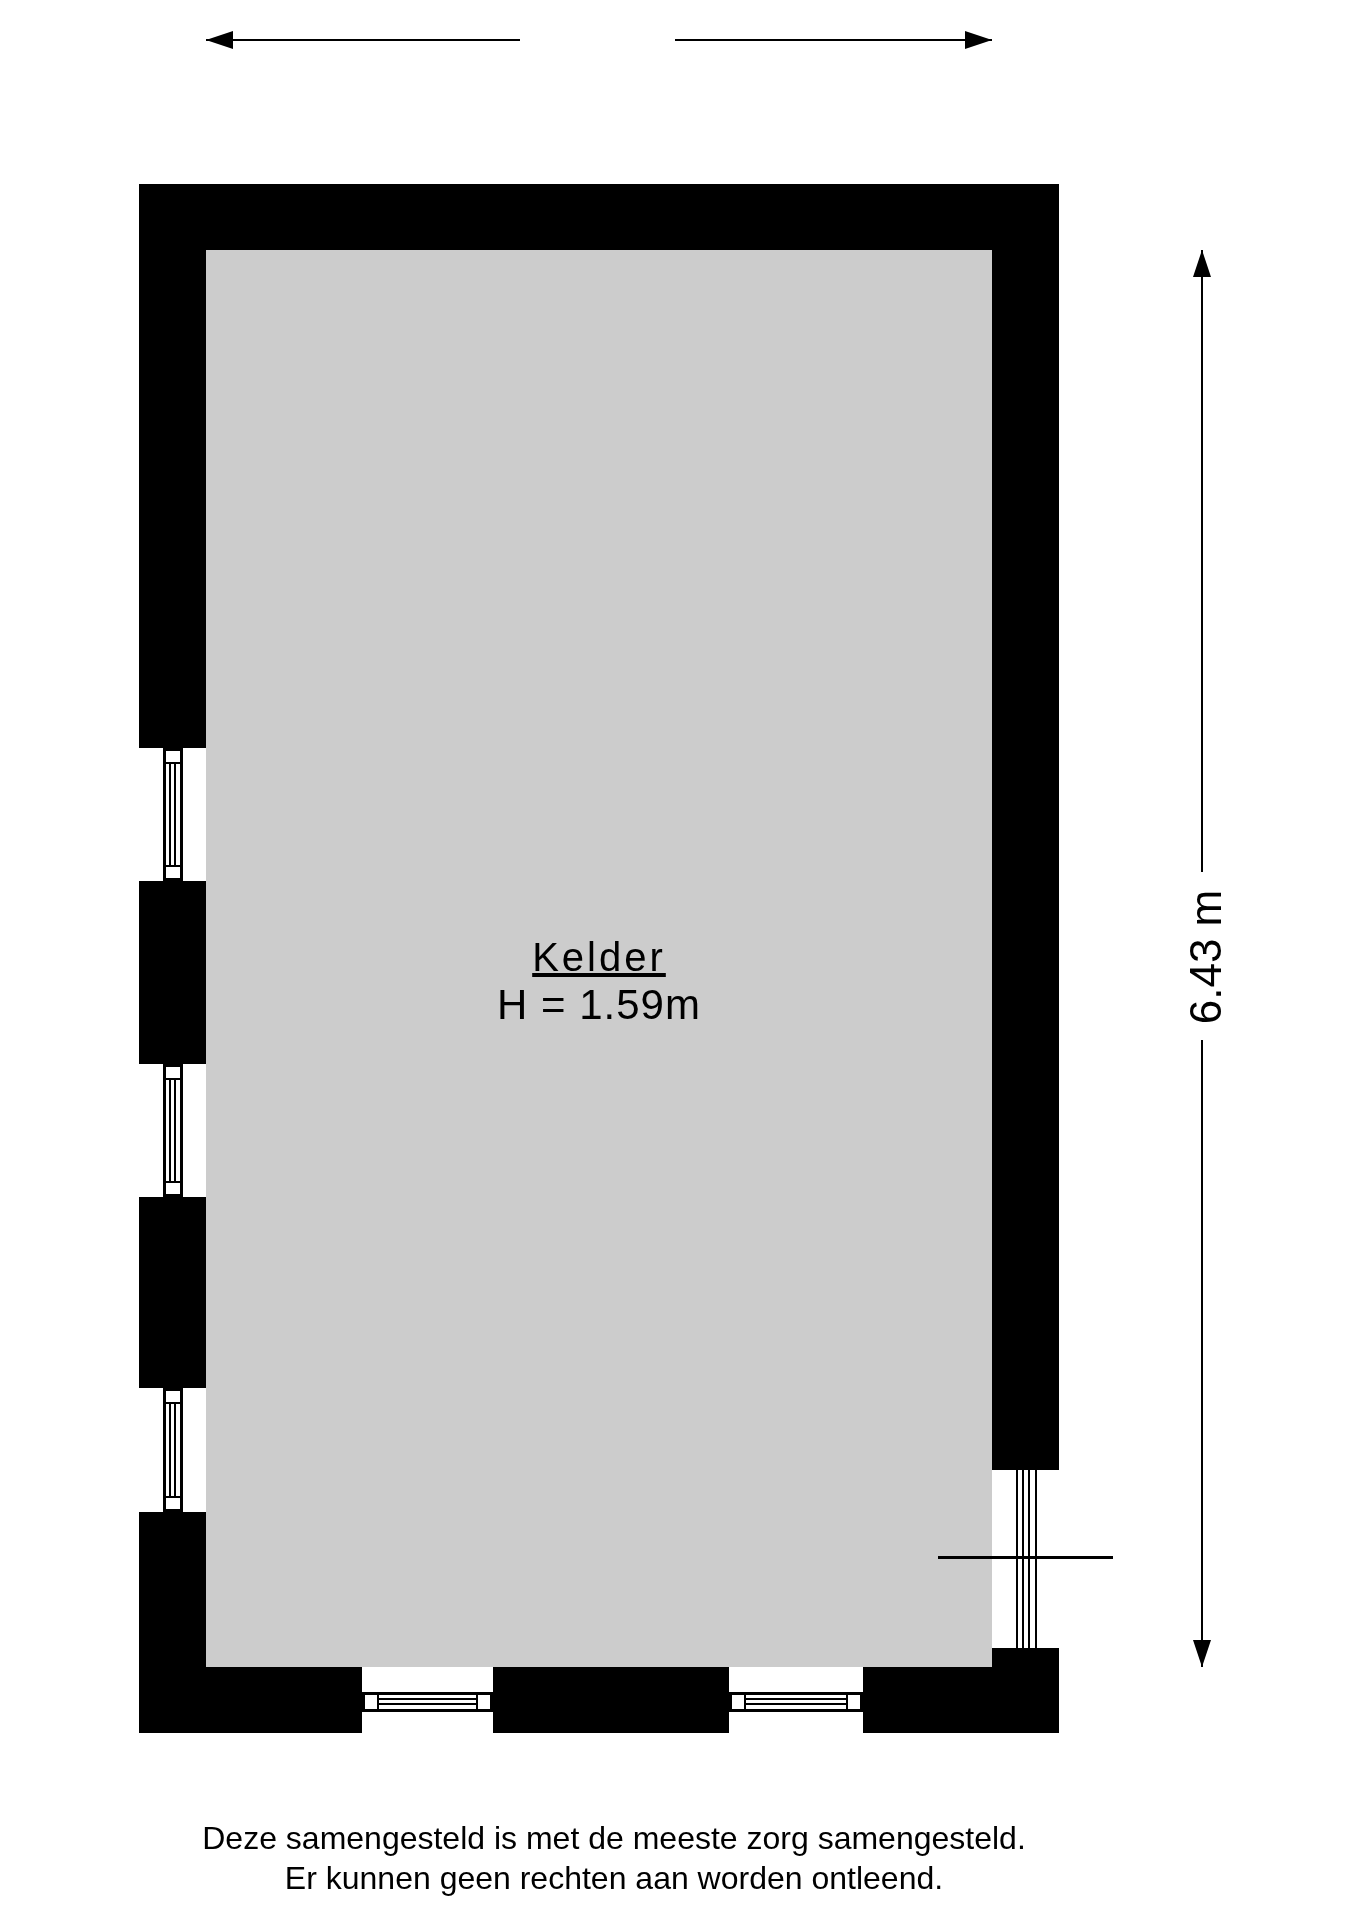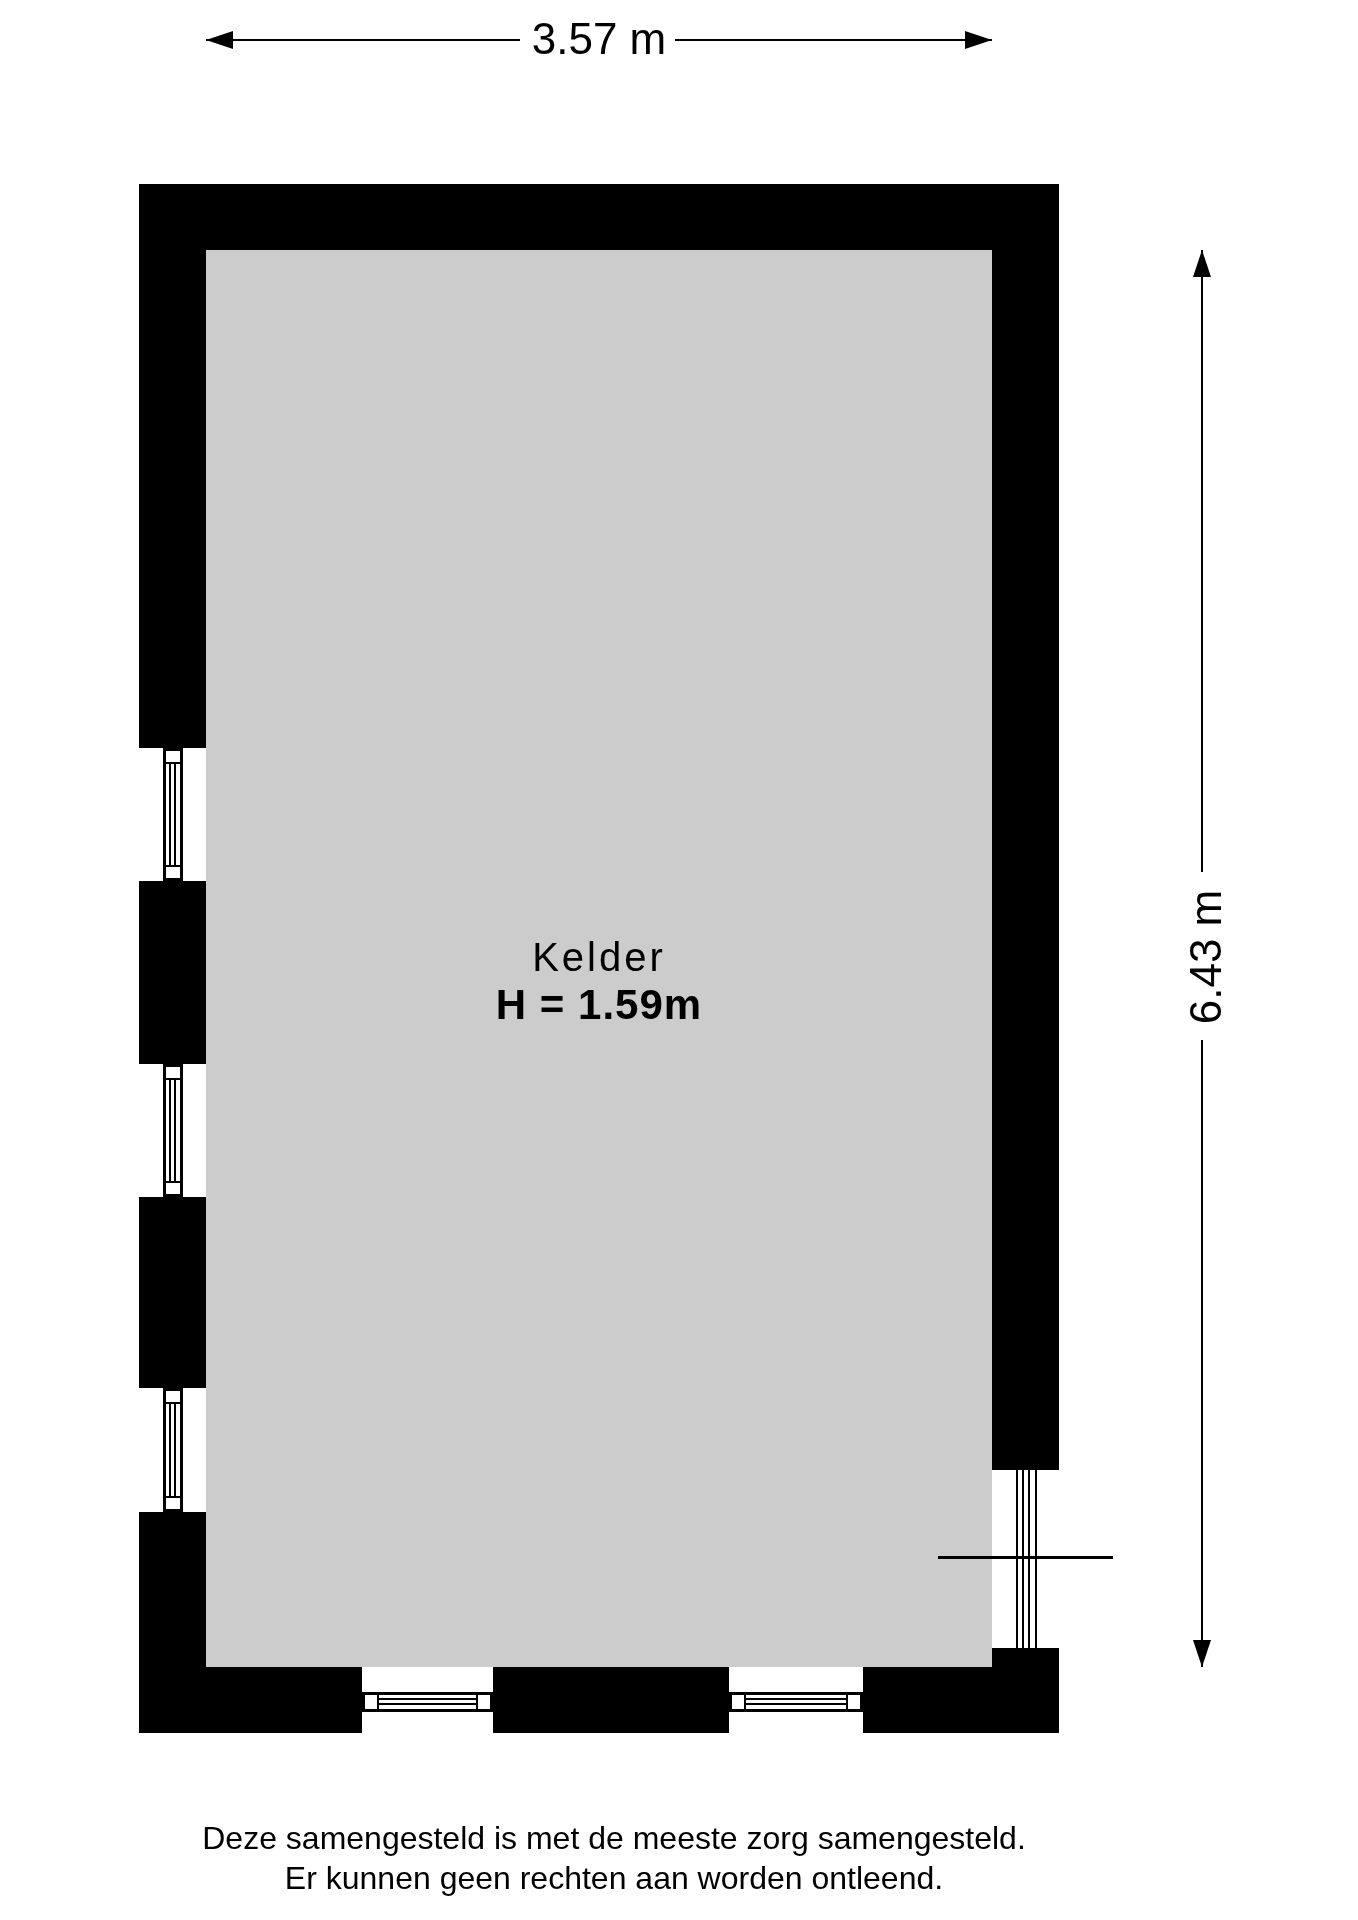--- a/index.html
+++ b/index.html
@@ -49,35 +49,34 @@
   .dline-v{width:2px;background:var(--line);}
   .arr{width:0;height:0;}
   .arr-left{border-top:9px solid transparent;border-bottom:9px solid transparent;border-right:27px solid var(--line);}
   .arr-right{border-top:9px solid transparent;border-bottom:9px solid transparent;border-left:27px solid var(--line);}
   .arr-up{border-left:9px solid transparent;border-right:9px solid transparent;border-bottom:27px solid var(--line);}
   .arr-down{border-left:9px solid transparent;border-right:9px solid transparent;border-top:27px solid var(--line);}
   .dim-label{font-size:44px;line-height:52px;text-align:center;white-space:nowrap;}
   .dim-label-rot{transform:rotate(-90deg);transform-origin:center center;}
   
   .room-label{width:400px;text-align:center;}
-  .room-name{font-size:40px;line-height:48px;letter-spacing:3px;}
-  .room-height{font-size:42px;line-height:48px;letter-spacing:1px;font-weight:bold;}
+  .room-name{font-size:40px;line-height:48px;letter-spacing:3px;text-decoration:underline;}
+  .room-height{font-size:42px;line-height:48px;letter-spacing:1px;}
   
   .disclaimer{width:1000px;text-align:center;font-size:32px;line-height:40px;}
 </style>
 </head>
 <body>
 
 <div class="canvas">
 
   <div class="abs dline-h" style="left:206px;top:39px;width:314px;"></div>
   <div class="abs dline-h" style="left:675px;top:39px;width:317px;"></div>
   <div class="abs arr arr-left" style="left:206px;top:31px;"></div>
   <div class="abs arr arr-right" style="left:965px;top:31px;"></div>
-  <div class="abs dim-label" style="left:479px;top:13px;width:240px;">3.57 m</div>
 
   <div class="abs outer-wall"></div>
   <div class="abs floor"></div>
 
   <div class="abs gap" style="left:139px;top:748px;width:67px;height:133px;"></div>
   <div class="abs gap" style="left:139px;top:1064px;width:67px;height:133px;"></div>
   <div class="abs gap" style="left:139px;top:1388px;width:67px;height:124px;"></div>
   <div class="abs gap" style="left:362px;top:1667px;width:131px;height:66px;"></div>
   <div class="abs gap" style="left:729px;top:1667px;width:134px;height:66px;"></div>
   <div class="abs gap" style="left:992px;top:1470px;width:67px;height:178px;"></div>

